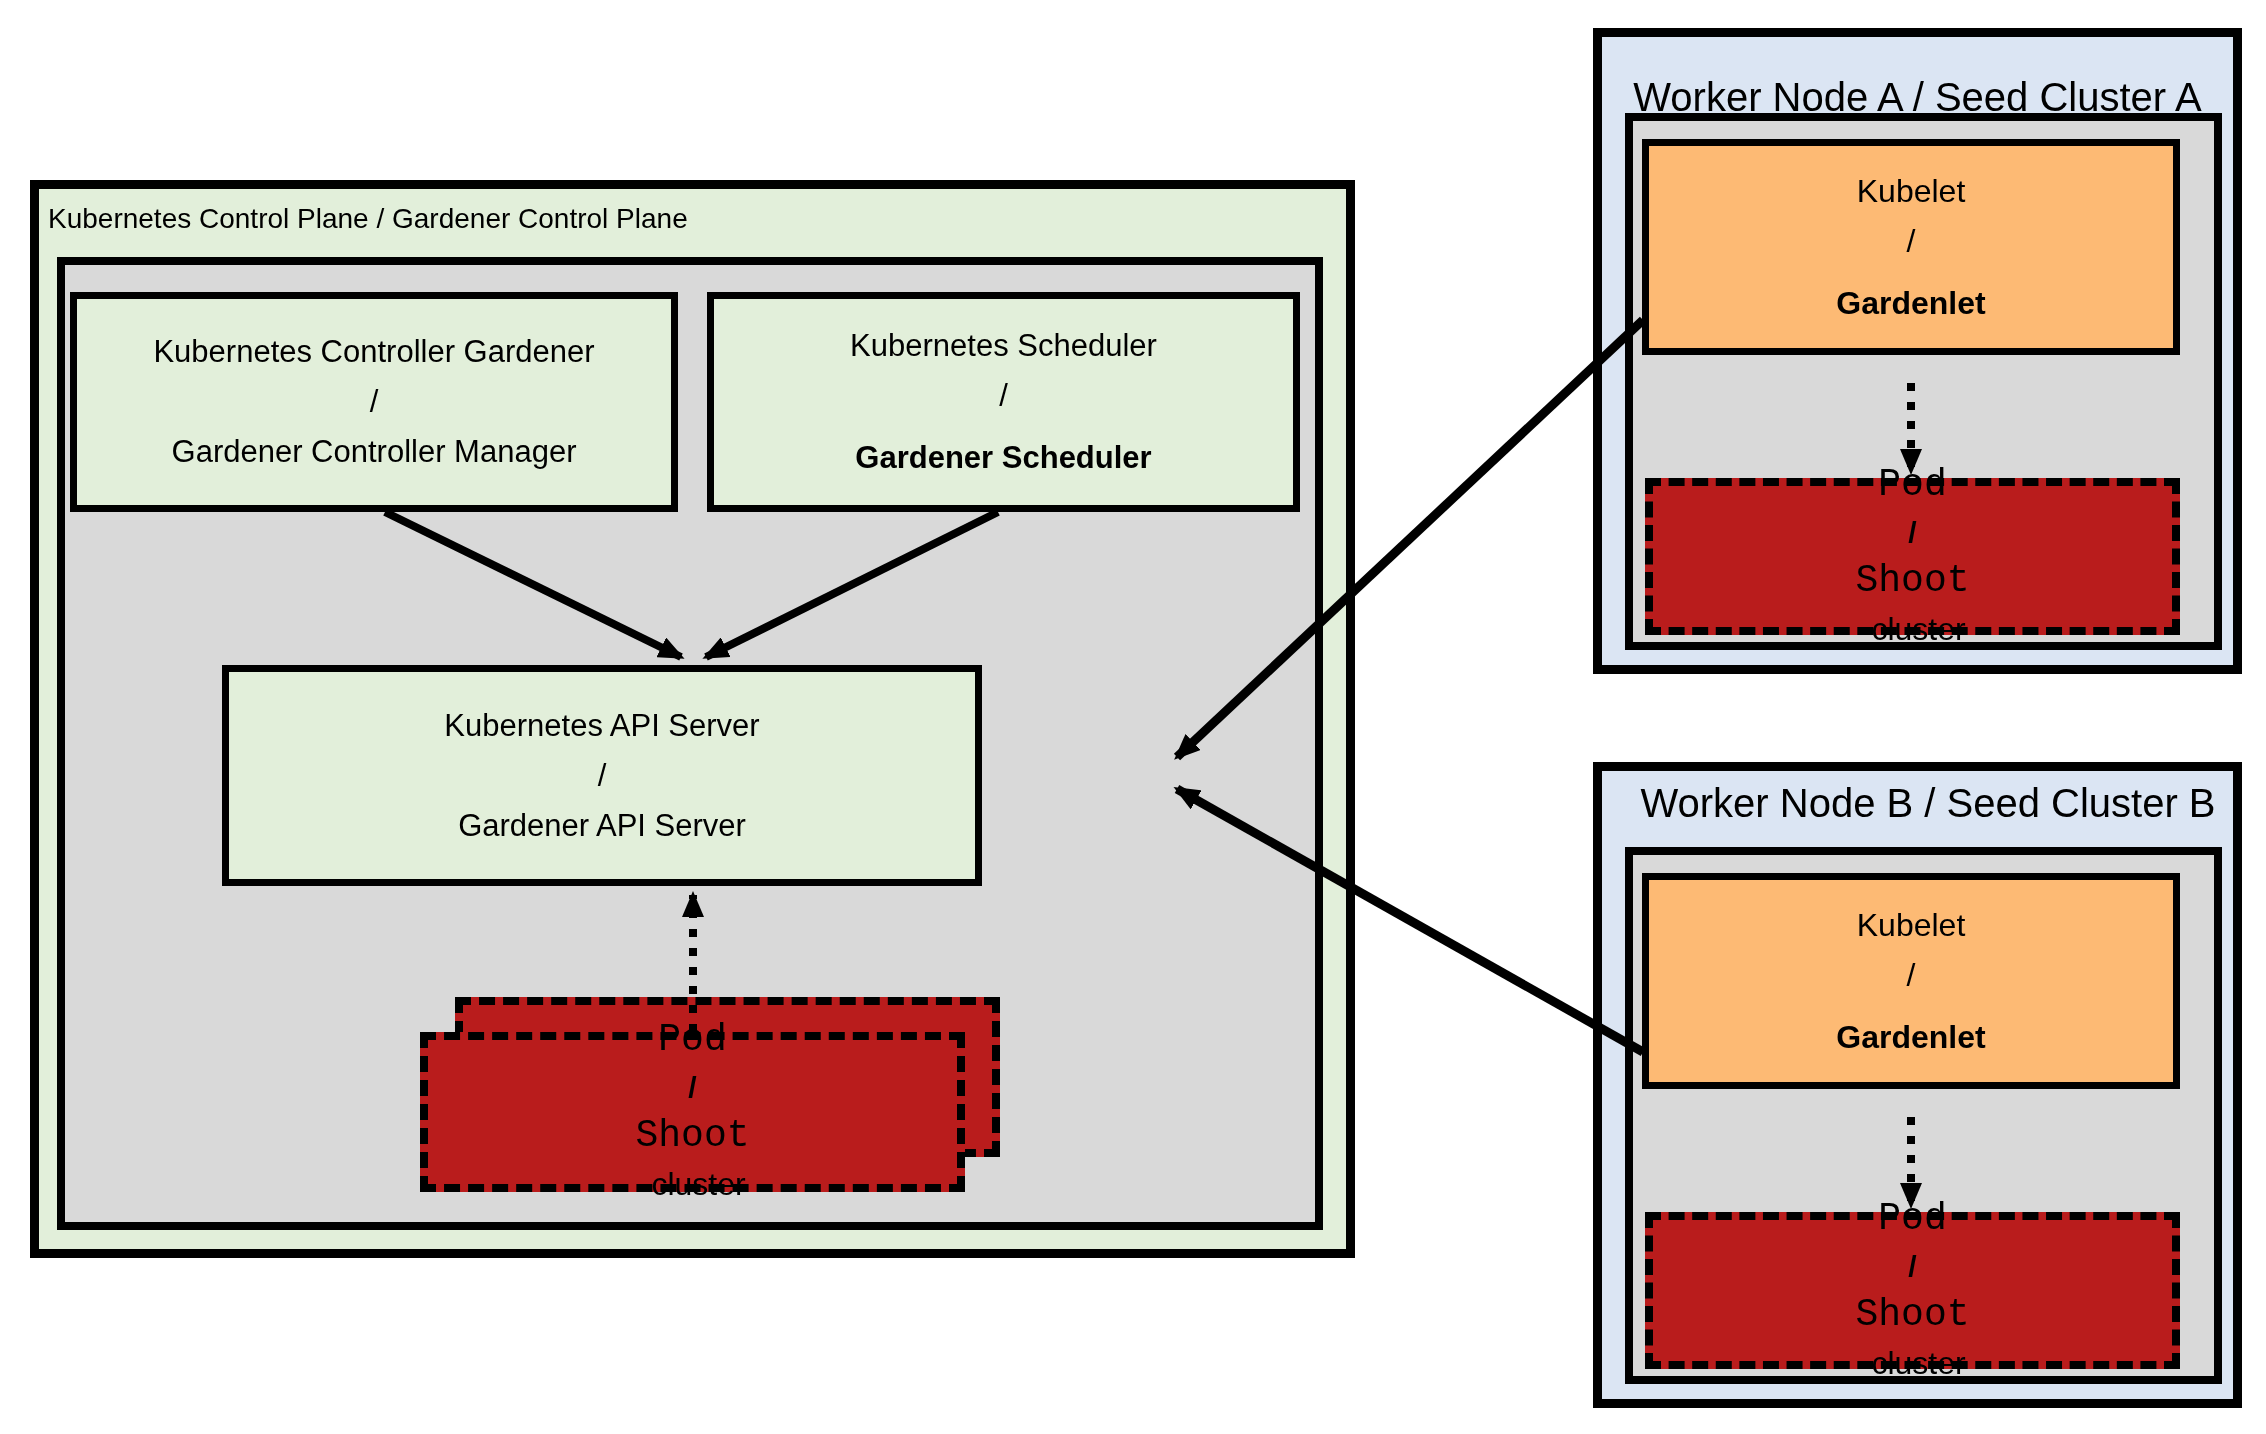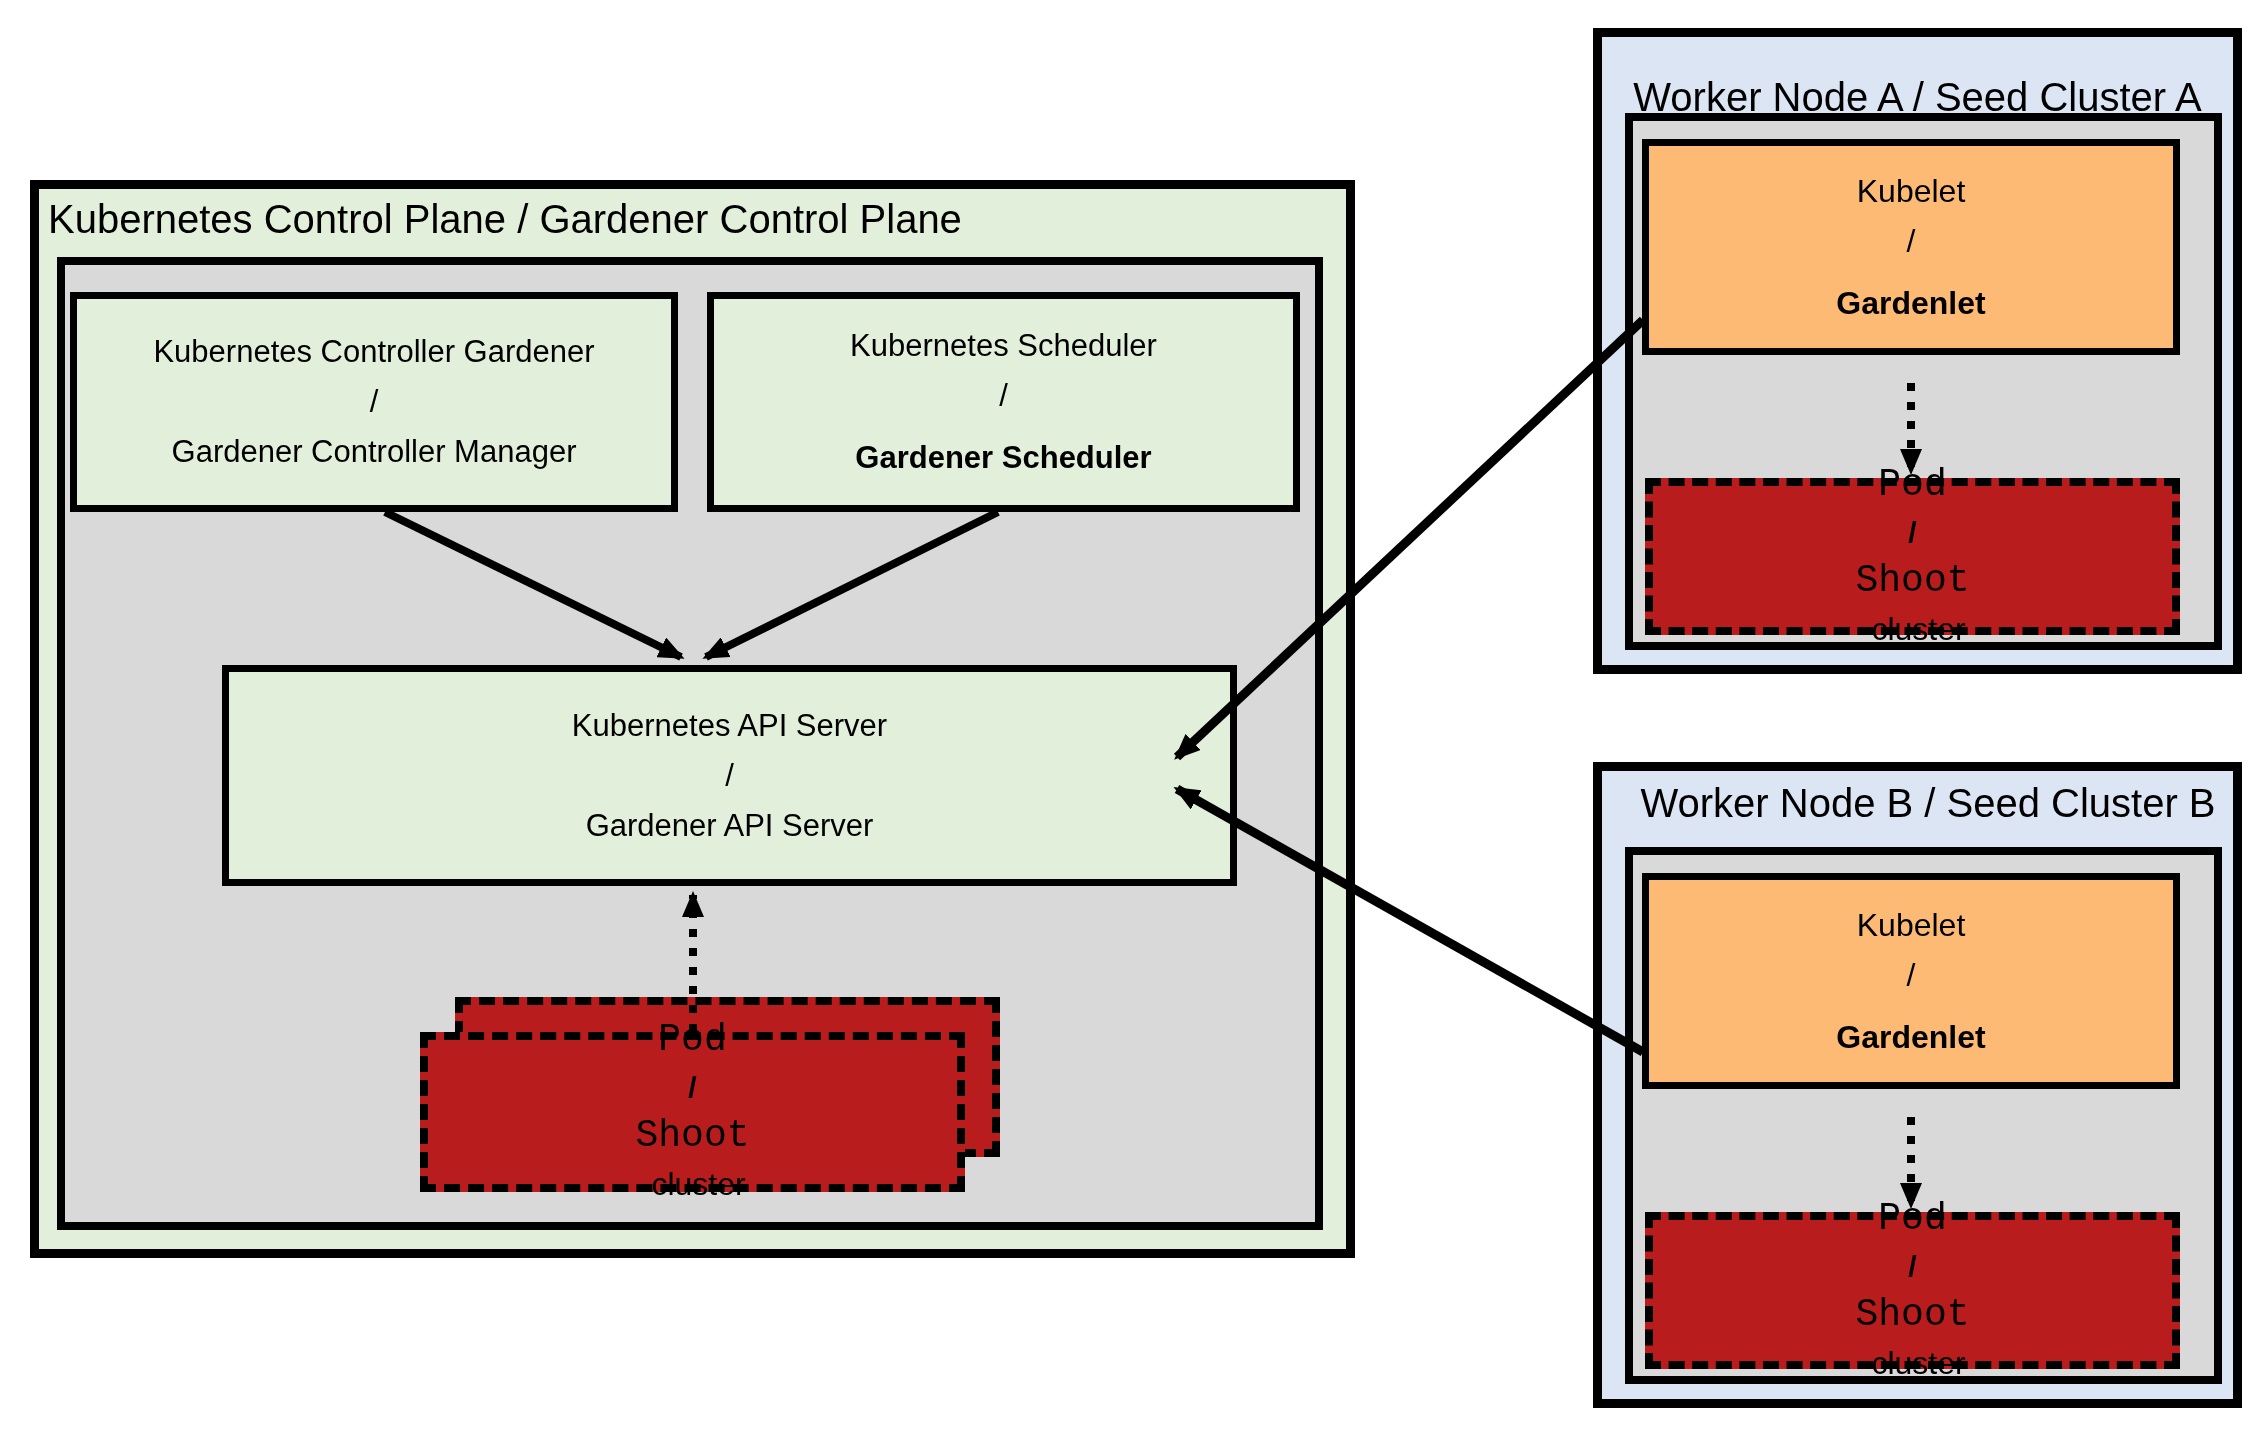--- a/index.html
+++ b/index.html
@@ -4,29 +4,29 @@
 <style>
   html,body{margin:0;padding:0;background:#ffffff;}
   .canvas{
     position:relative;width:2266px;height:1434px;background:#ffffff;overflow:hidden;
     font-family:"Liberation Sans", sans-serif;color:#000;
   }
   .abs{position:absolute;box-sizing:border-box;}
   
   .cp-outer{left:30px;top:180px;width:1325px;height:1078px;background:#e2efda;border:9px solid #000;}
   .cp-title{left:48px;top:188px;width:1290px;height:62px;display:flex;align-items:center;
-            font-size:40px;line-height:1.1;}
+            font-size:28px;line-height:1.1;}
   .cp-inner{left:57px;top:257px;width:1266px;height:973px;background:#d9d9d9;border:8px solid #000;}
 
   .node{display:flex;flex-direction:column;align-items:center;justify-content:center;text-align:center;}
   .green{background:#e2efda;border:7px solid #000;}
   .node span{display:block;line-height:50px;font-size:31px;}
   .kcm{left:70px;top:292px;width:608px;height:220px;}
   .ksched{left:707px;top:292px;width:593px;height:220px;}
-  .api{left:222px;top:665px;width:1015px;height:221px;}
+  .api{left:222px;top:665px;width:760px;height:221px;}
   .bold{font-weight:700;margin-top:12px;}
 
   .pod{background:#b91c1c;border:8px dashed #000;}
   .pod span{line-height:48px;}
   .pod .mono{font-family:"Liberation Mono", monospace;font-size:38px;}
   .pod .sep{font-size:30px;font-weight:600;}
   .pod .plain{font-size:32px;margin-left:12px;}
   .l2row{display:flex;flex-direction:row;align-items:baseline;justify-content:center;}
   .pod-back{left:455px;top:997px;width:545px;height:160px;}
   .pod-front{left:420px;top:1032px;width:545px;height:160px;}

